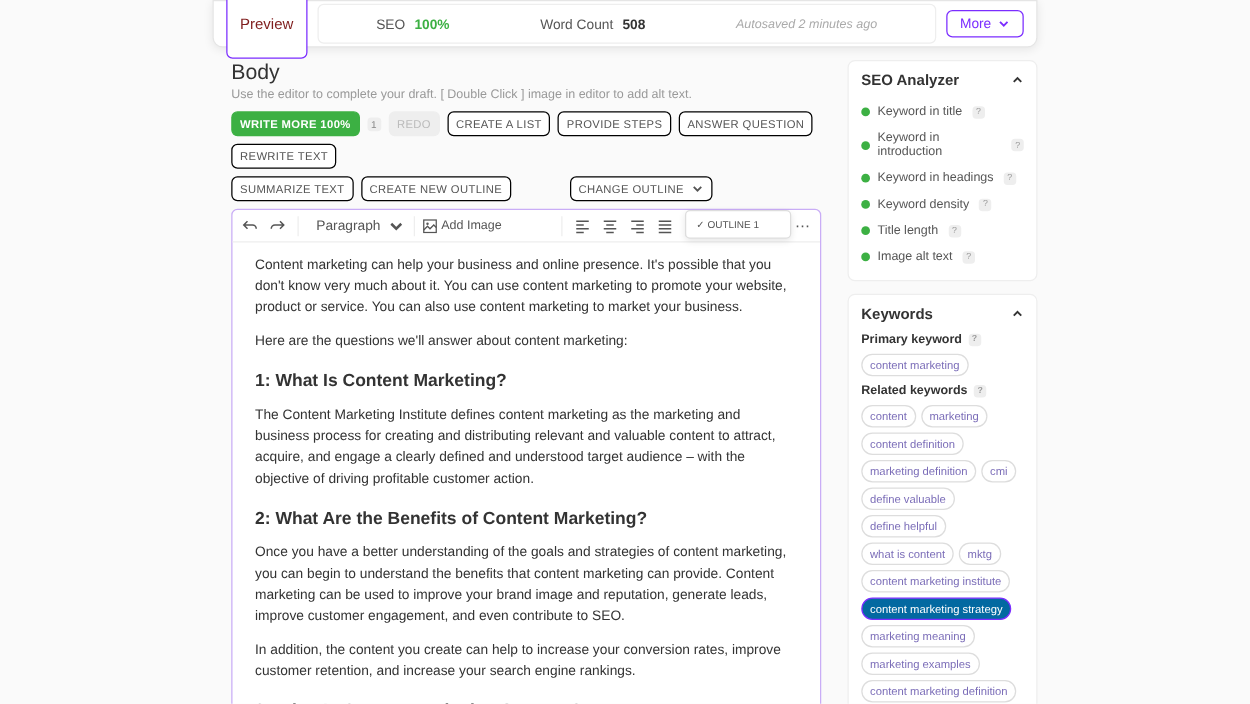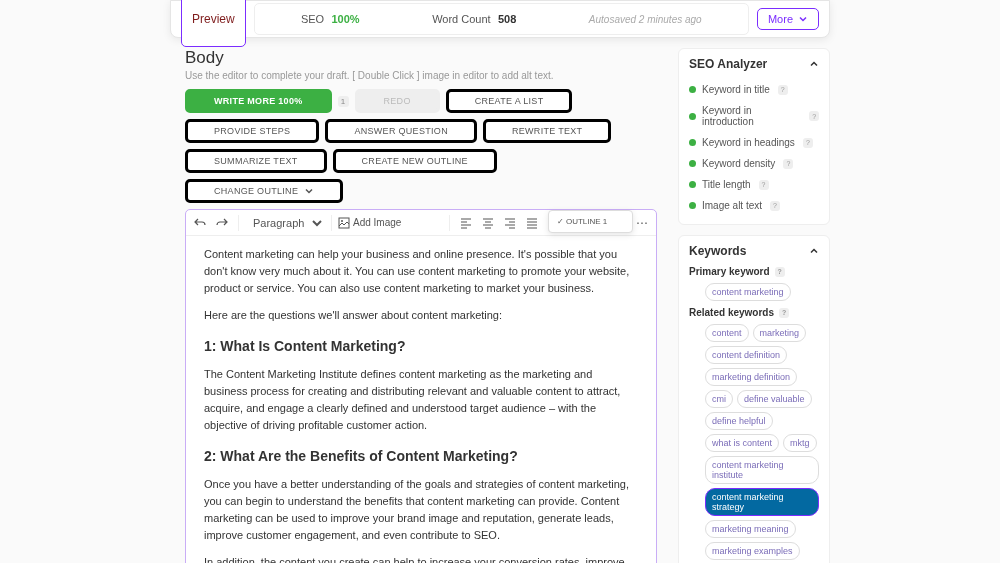--- a/index.html
+++ b/index.html
@@ -14,25 +14,25 @@
 .metric-wc { color: #333; font-weight: bold; font-size: 11px; }
 .autosave { color: #aaa; font-style: italic; font-size: 10px; }
 .more-btn { border: 1px solid #7b2dff; color: #7b2dff; background: #fff; padding: 4px 10px; border-radius: 5px; font-size: 11px; cursor: pointer; display: flex; align-items: center; gap: 5px; }
 
 
 .main { position: absolute; top: 48px; left: 185px; width: 472px; }
 .body-title { font-size: 17px; color: #333; font-weight: normal; margin-bottom: 2px; }
 .body-sub { font-size: 10px; color: #999; margin-bottom: 8px; }
 
 .action-row { display: flex; flex-wrap: wrap; gap: 6px; margin-bottom: 6px; align-items: center; }
-.action-btn { border: 3px solid #000000; background: #fff; color: #555; padding: 4px 26px; border-radius: 5px; font-size: 9px; text-transform: uppercase; cursor: pointer; letter-spacing: 0.3px; }
+.action-btn { border: 1px solid #000000; background: #fff; color: #555; padding: 4px 6px; border-radius: 5px; font-size: 9px; text-transform: uppercase; cursor: pointer; letter-spacing: 0.3px; }
 .action-write { background: #3cb043; border-color: #3cb043; color: #fff; font-weight: bold; }
 .action-redo { background: #eee; color: #bbb; border-color: #eee; }
 .badge-sm { background: #eee; color: #888; border-radius: 3px; width: 11px; height: 11px; display: inline-flex; align-items: center; justify-content: center; font-size: 8px; }
-.change-outline { display: flex; align-items: center; gap: 6px; }
+.change-outline { display: flex; align-items: center; gap: 6px; margin-left: 41px; }
 
 
 .editor-wrap { border: 1px solid #c9adf6; border-radius: 5px; background: #fff; position: relative; }
 .toolbar { display: flex; align-items: center; border-bottom: 1px solid #eee; height: 26px; padding: 0 4px; gap: 2px; position: relative; }
 .tb-divider { width: 1px; height: 16px; background: #eee; margin: 0 4px; }
 .tb-btn { width: 20px; height: 20px; display: flex; align-items: center; justify-content: center; color: #555; cursor: pointer; border-radius: 3px; }
 .tb-select { border: none; font-size: 11px; color: #555; padding: 2px 4px; background: transparent; outline: none; }
 .tb-addimg { font-size: 10px; color: #555; display: flex; align-items: center; gap: 3px; cursor: pointer; }
 
 .dropdown { position: absolute; top: 0; left: 362px; background: #fff; border: 1px solid #ddd; border-radius: 4px; box-shadow: 0 2px 6px rgba(0,0,0,0.1); width: 85px; z-index: 20; padding: 6px 8px; font-size: 8px; text-transform: uppercase; color: #555; }
@@ -42,21 +42,21 @@
 .editor-content h2 { font-size: 14px; font-weight: bold; margin: 12px 0 8px; }
 
 
 .sidebar { position: absolute; top: 48px; right: 170px; width: 152px; }
 .panel { background: #fff; border: 1px solid #eee; border-radius: 6px; padding: 8px 10px; margin-bottom: 10px; }
 .panel-head { display: flex; justify-content: space-between; align-items: center; font-size: 12px; font-weight: bold; color: #333; margin-bottom: 8px; }
 .seo-item { display: flex; align-items: center; gap: 6px; font-size: 10px; color: #555; padding: 5px 0; }
 .dot-green { width: 7px; height: 7px; border-radius: 50%; background: #3cb043; flex-shrink: 0; }
 .info-badge { background: #eee; color: #999; border-radius: 3px; width: 10px; height: 10px; font-size: 7px; display: inline-flex; align-items: center; justify-content: center; margin-left: 2px; }
 .keyword-label { font-size: 10px; color: #333; font-weight: bold; margin: 6px 0; display: flex; align-items: center; gap: 3px; }
-.tags { display: flex; flex-wrap: wrap; gap: 4px; margin-left: 16px; }
+.tags { display: flex; flex-wrap: wrap; gap: 4px; }
 .tag { border: 1px solid #ddd; color: #7b6db8; background: #fff; padding: 3px 6px; border-radius: 10px; font-size: 9px; cursor: pointer; }
 .tag-active { background: #0369a1; color: #fff; border-color: #7b2dff; }
 
 svg { display: block; }
 </style>
 </head>
 <body>
 
 <div class="topbar">
   <button class="preview-btn">Preview</button>

